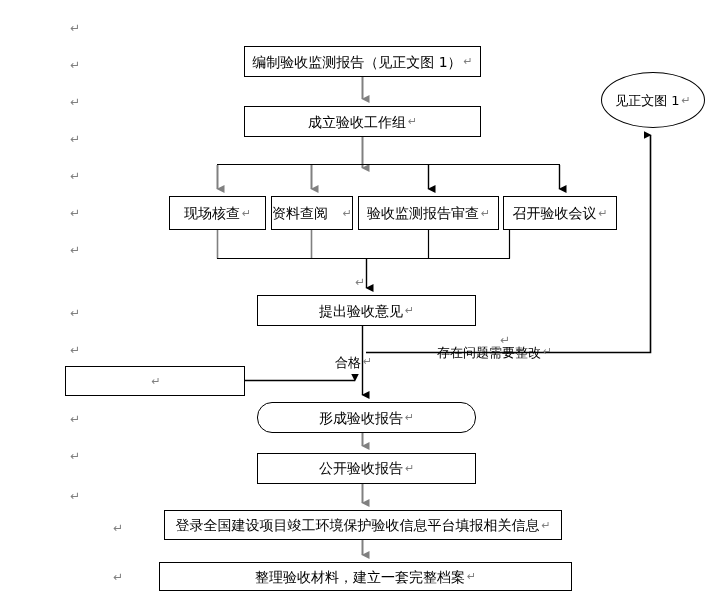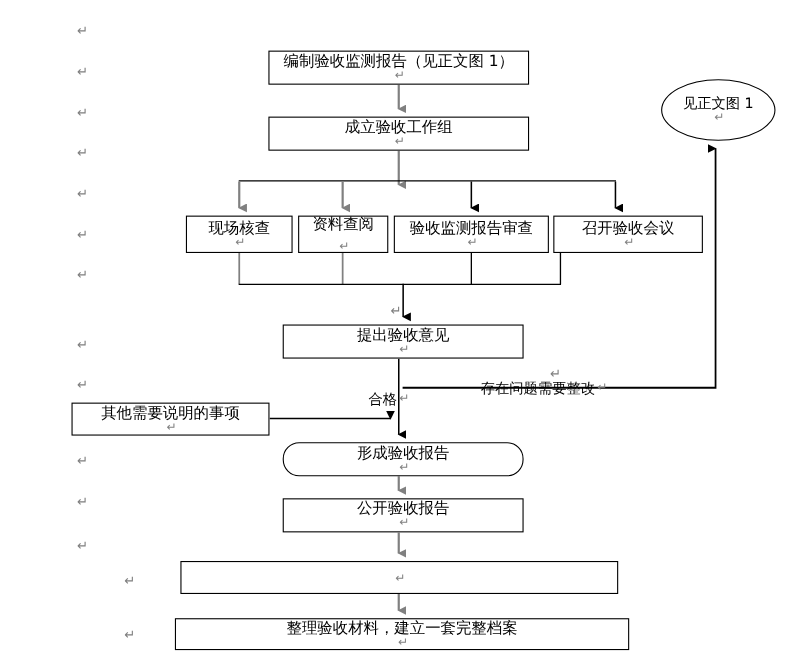--- a/index.html
+++ b/index.html
@@ -20,21 +20,20 @@
     box-sizing: border-box;
     border: 1px solid #000000;
     background: #ffffff;
     display: flex;
     align-items: center;
     justify-content: center;
     font-size: 14px;
     color: #000000;
     white-space: nowrap;
     line-height: 1;
-    flex-direction: column;
   }
   .node.ellipse {
     border-radius: 50%;
     font-size: 13px;
   }
   .pilcrow {
     position: absolute;
     color: #808080;
     font-size: 12px;
     line-height: 1;
@@ -136,46 +135,46 @@
   <div class="node" style="left:271px; top:196px; width:82px; height:34px;justify-content:space-between;">
     <span>资料查阅</span>
       <span class="ret">↵</span>
   </div>
 
   <div class="node" style="left:358px; top:196px; width:141px; height:34px;">
     <span>验收监测报告审查</span>
       <span class="ret">↵</span>
   </div>
 
-  <div class="node" style="left:503px; top:196px; width:136px; height:34px;">
+  <div class="node" style="left:503px; top:196px; width:114px; height:34px;">
     <span>召开验收会议</span>
       <span class="ret">↵</span>
   </div>
 
   <div class="node" style="left:257px; top:295px; width:219px; height:31px;">
     <span>提出验收意见</span>
       <span class="ret">↵</span>
   </div>
 
   <div class="node" style="left:65px; top:366px; width:180px; height:30px;">
-    <span>其他需要说明的事项</span>
       <span class="ret">↵</span>
   </div>
 
   <div class="node" style="left:257px; top:402px; width:219px; height:31px;border-radius:15px;">
     <span>形成验收报告</span>
       <span class="ret">↵</span>
   </div>
 
   <div class="node" style="left:257px; top:453px; width:219px; height:31px;font-family:Liberation Serif, serif;">
     <span>公开验收报告</span>
       <span class="ret">↵</span>
   </div>
 
   <div class="node" style="left:164px; top:510px; width:398px; height:30px;">
+    <span>登录全国建设项目竣工环境保护验收信息平台填报相关信息</span>
       <span class="ret">↵</span>
   </div>
 
   <div class="node" style="left:159px; top:562px; width:413px; height:29px;">
     <span>整理验收材料，建立一套完整档案</span>
       <span class="ret">↵</span>
   </div>
 
   <div class="node ellipse" style="left:601px; top:72px; width:104px; height:56px;align-items:center;">
     <span>见正文图 1</span>

